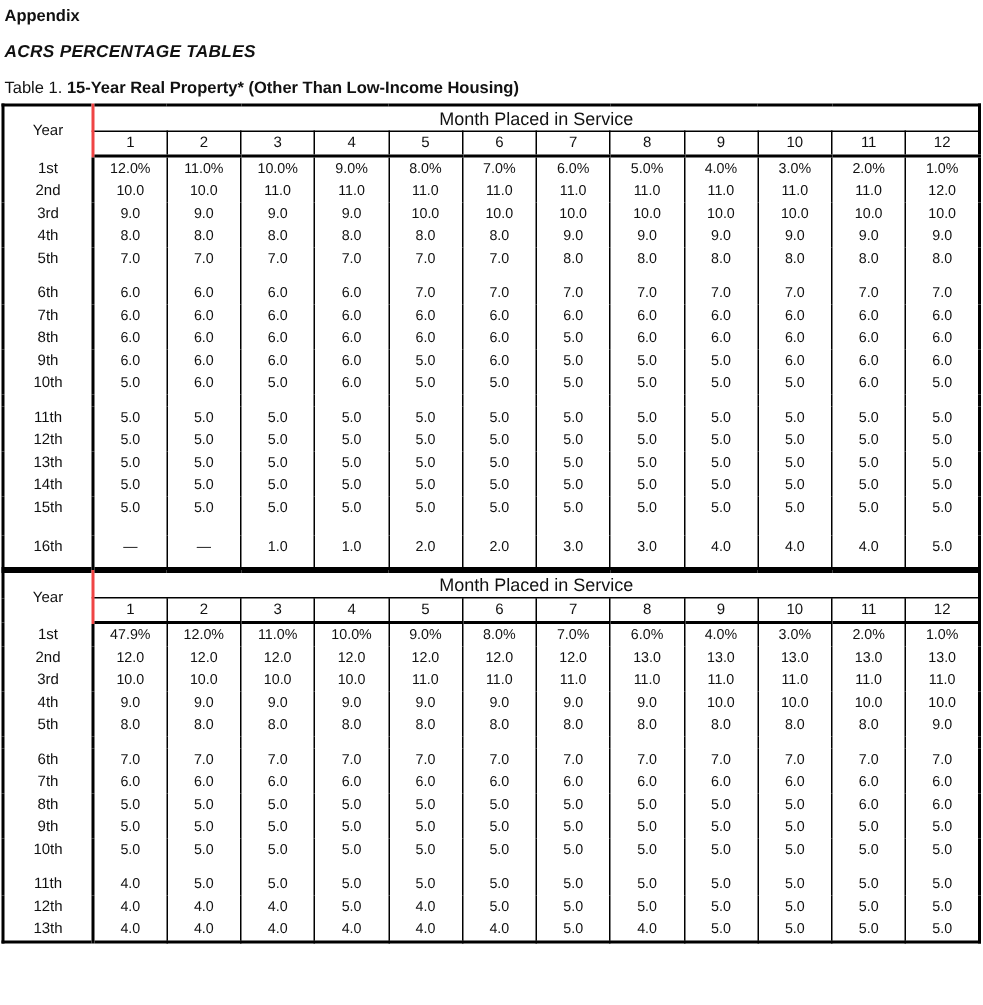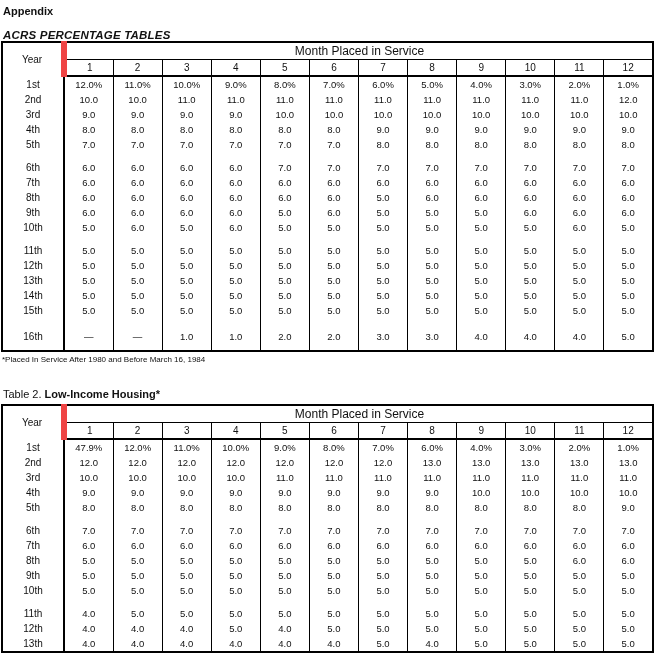--- a/index.html
+++ b/index.html
@@ -41,21 +41,21 @@
     border-collapse: collapse;
     table-layout: fixed;
     width: 653px;
     border: 2px solid #000;
   }
   table.acrs th {
     font-weight: normal;
   }
   .year-th {
     width: 56px;
-    border-right: 6px solid #ef4444;
+    border-right: 2px solid #ef4444;
     font-size: 10px;
     text-align: center;
   }
   .month-th {
     border-bottom: 1px solid #000;
     font-size: 12px;
     height: 13px;
     text-align: center;
   }
   .num-th {
@@ -84,20 +84,351 @@
     font-size: 8px;
     margin: 3px 0 0 1px;
     color: #111111;
   }
 </style>
 </head>
 <body>
 
 <div class="appendix-label">Appendix</div>
 <div class="main-heading">ACRS PERCENTAGE TABLES</div>
+
+<div class="table-block">
+  <div class="table-caption">
+    <span class="cap-label">Table 1.</span>
+    <span class="cap-title">15-Year Real Property* (Other Than Low-Income Housing)</span>
+  </div>
+  <table class="acrs">
+    <thead>
+      <tr>
+        <th rowspan="2" class="year-th">Year</th>
+        <th colspan="12" class="month-th">Month Placed in Service</th>
+      </tr>
+      <tr class="num-row">
+          <th class="num-th">1</th>
+          <th class="num-th">2</th>
+          <th class="num-th">3</th>
+          <th class="num-th">4</th>
+          <th class="num-th">5</th>
+          <th class="num-th">6</th>
+          <th class="num-th">7</th>
+          <th class="num-th">8</th>
+          <th class="num-th">9</th>
+          <th class="num-th">10</th>
+          <th class="num-th">11</th>
+          <th class="num-th">12</th>
+        </tr>
+    </thead>
+    <tbody>
+        <tr>
+          <td class="year-td">1st</td>
+          <td class="val-td">12.0%</td>
+          <td class="val-td">11.0%</td>
+          <td class="val-td">10.0%</td>
+          <td class="val-td">9.0%</td>
+          <td class="val-td">8.0%</td>
+          <td class="val-td">7.0%</td>
+          <td class="val-td">6.0%</td>
+          <td class="val-td">5.0%</td>
+          <td class="val-td">4.0%</td>
+          <td class="val-td">3.0%</td>
+          <td class="val-td">2.0%</td>
+          <td class="val-td">1.0%</td>
+        </tr>
+        <tr>
+          <td class="year-td">2nd</td>
+          <td class="val-td">10.0</td>
+          <td class="val-td">10.0</td>
+          <td class="val-td">11.0</td>
+          <td class="val-td">11.0</td>
+          <td class="val-td">11.0</td>
+          <td class="val-td">11.0</td>
+          <td class="val-td">11.0</td>
+          <td class="val-td">11.0</td>
+          <td class="val-td">11.0</td>
+          <td class="val-td">11.0</td>
+          <td class="val-td">11.0</td>
+          <td class="val-td">12.0</td>
+        </tr>
+        <tr>
+          <td class="year-td">3rd</td>
+          <td class="val-td">9.0</td>
+          <td class="val-td">9.0</td>
+          <td class="val-td">9.0</td>
+          <td class="val-td">9.0</td>
+          <td class="val-td">10.0</td>
+          <td class="val-td">10.0</td>
+          <td class="val-td">10.0</td>
+          <td class="val-td">10.0</td>
+          <td class="val-td">10.0</td>
+          <td class="val-td">10.0</td>
+          <td class="val-td">10.0</td>
+          <td class="val-td">10.0</td>
+        </tr>
+        <tr>
+          <td class="year-td">4th</td>
+          <td class="val-td">8.0</td>
+          <td class="val-td">8.0</td>
+          <td class="val-td">8.0</td>
+          <td class="val-td">8.0</td>
+          <td class="val-td">8.0</td>
+          <td class="val-td">8.0</td>
+          <td class="val-td">9.0</td>
+          <td class="val-td">9.0</td>
+          <td class="val-td">9.0</td>
+          <td class="val-td">9.0</td>
+          <td class="val-td">9.0</td>
+          <td class="val-td">9.0</td>
+        </tr>
+        <tr>
+          <td class="year-td">5th</td>
+          <td class="val-td">7.0</td>
+          <td class="val-td">7.0</td>
+          <td class="val-td">7.0</td>
+          <td class="val-td">7.0</td>
+          <td class="val-td">7.0</td>
+          <td class="val-td">7.0</td>
+          <td class="val-td">8.0</td>
+          <td class="val-td">8.0</td>
+          <td class="val-td">8.0</td>
+          <td class="val-td">8.0</td>
+          <td class="val-td">8.0</td>
+          <td class="val-td">8.0</td>
+        </tr>
+        <tr class="spacer">
+          <td class="year-td"></td>
+          <td class="val-td"></td>
+          <td class="val-td"></td>
+          <td class="val-td"></td>
+          <td class="val-td"></td>
+          <td class="val-td"></td>
+          <td class="val-td"></td>
+          <td class="val-td"></td>
+          <td class="val-td"></td>
+          <td class="val-td"></td>
+          <td class="val-td"></td>
+          <td class="val-td"></td>
+          <td class="val-td"></td>
+        </tr>
+        <tr>
+          <td class="year-td">6th</td>
+          <td class="val-td">6.0</td>
+          <td class="val-td">6.0</td>
+          <td class="val-td">6.0</td>
+          <td class="val-td">6.0</td>
+          <td class="val-td">7.0</td>
+          <td class="val-td">7.0</td>
+          <td class="val-td">7.0</td>
+          <td class="val-td">7.0</td>
+          <td class="val-td">7.0</td>
+          <td class="val-td">7.0</td>
+          <td class="val-td">7.0</td>
+          <td class="val-td">7.0</td>
+        </tr>
+        <tr>
+          <td class="year-td">7th</td>
+          <td class="val-td">6.0</td>
+          <td class="val-td">6.0</td>
+          <td class="val-td">6.0</td>
+          <td class="val-td">6.0</td>
+          <td class="val-td">6.0</td>
+          <td class="val-td">6.0</td>
+          <td class="val-td">6.0</td>
+          <td class="val-td">6.0</td>
+          <td class="val-td">6.0</td>
+          <td class="val-td">6.0</td>
+          <td class="val-td">6.0</td>
+          <td class="val-td">6.0</td>
+        </tr>
+        <tr>
+          <td class="year-td">8th</td>
+          <td class="val-td">6.0</td>
+          <td class="val-td">6.0</td>
+          <td class="val-td">6.0</td>
+          <td class="val-td">6.0</td>
+          <td class="val-td">6.0</td>
+          <td class="val-td">6.0</td>
+          <td class="val-td">5.0</td>
+          <td class="val-td">6.0</td>
+          <td class="val-td">6.0</td>
+          <td class="val-td">6.0</td>
+          <td class="val-td">6.0</td>
+          <td class="val-td">6.0</td>
+        </tr>
+        <tr>
+          <td class="year-td">9th</td>
+          <td class="val-td">6.0</td>
+          <td class="val-td">6.0</td>
+          <td class="val-td">6.0</td>
+          <td class="val-td">6.0</td>
+          <td class="val-td">5.0</td>
+          <td class="val-td">6.0</td>
+          <td class="val-td">5.0</td>
+          <td class="val-td">5.0</td>
+          <td class="val-td">5.0</td>
+          <td class="val-td">6.0</td>
+          <td class="val-td">6.0</td>
+          <td class="val-td">6.0</td>
+        </tr>
+        <tr>
+          <td class="year-td">10th</td>
+          <td class="val-td">5.0</td>
+          <td class="val-td">6.0</td>
+          <td class="val-td">5.0</td>
+          <td class="val-td">6.0</td>
+          <td class="val-td">5.0</td>
+          <td class="val-td">5.0</td>
+          <td class="val-td">5.0</td>
+          <td class="val-td">5.0</td>
+          <td class="val-td">5.0</td>
+          <td class="val-td">5.0</td>
+          <td class="val-td">6.0</td>
+          <td class="val-td">5.0</td>
+        </tr>
+        <tr class="spacer">
+          <td class="year-td"></td>
+          <td class="val-td"></td>
+          <td class="val-td"></td>
+          <td class="val-td"></td>
+          <td class="val-td"></td>
+          <td class="val-td"></td>
+          <td class="val-td"></td>
+          <td class="val-td"></td>
+          <td class="val-td"></td>
+          <td class="val-td"></td>
+          <td class="val-td"></td>
+          <td class="val-td"></td>
+          <td class="val-td"></td>
+        </tr>
+        <tr>
+          <td class="year-td">11th</td>
+          <td class="val-td">5.0</td>
+          <td class="val-td">5.0</td>
+          <td class="val-td">5.0</td>
+          <td class="val-td">5.0</td>
+          <td class="val-td">5.0</td>
+          <td class="val-td">5.0</td>
+          <td class="val-td">5.0</td>
+          <td class="val-td">5.0</td>
+          <td class="val-td">5.0</td>
+          <td class="val-td">5.0</td>
+          <td class="val-td">5.0</td>
+          <td class="val-td">5.0</td>
+        </tr>
+        <tr>
+          <td class="year-td">12th</td>
+          <td class="val-td">5.0</td>
+          <td class="val-td">5.0</td>
+          <td class="val-td">5.0</td>
+          <td class="val-td">5.0</td>
+          <td class="val-td">5.0</td>
+          <td class="val-td">5.0</td>
+          <td class="val-td">5.0</td>
+          <td class="val-td">5.0</td>
+          <td class="val-td">5.0</td>
+          <td class="val-td">5.0</td>
+          <td class="val-td">5.0</td>
+          <td class="val-td">5.0</td>
+        </tr>
+        <tr>
+          <td class="year-td">13th</td>
+          <td class="val-td">5.0</td>
+          <td class="val-td">5.0</td>
+          <td class="val-td">5.0</td>
+          <td class="val-td">5.0</td>
+          <td class="val-td">5.0</td>
+          <td class="val-td">5.0</td>
+          <td class="val-td">5.0</td>
+          <td class="val-td">5.0</td>
+          <td class="val-td">5.0</td>
+          <td class="val-td">5.0</td>
+          <td class="val-td">5.0</td>
+          <td class="val-td">5.0</td>
+        </tr>
+        <tr>
+          <td class="year-td">14th</td>
+          <td class="val-td">5.0</td>
+          <td class="val-td">5.0</td>
+          <td class="val-td">5.0</td>
+          <td class="val-td">5.0</td>
+          <td class="val-td">5.0</td>
+          <td class="val-td">5.0</td>
+          <td class="val-td">5.0</td>
+          <td class="val-td">5.0</td>
+          <td class="val-td">5.0</td>
+          <td class="val-td">5.0</td>
+          <td class="val-td">5.0</td>
+          <td class="val-td">5.0</td>
+        </tr>
+        <tr>
+          <td class="year-td">15th</td>
+          <td class="val-td">5.0</td>
+          <td class="val-td">5.0</td>
+          <td class="val-td">5.0</td>
+          <td class="val-td">5.0</td>
+          <td class="val-td">5.0</td>
+          <td class="val-td">5.0</td>
+          <td class="val-td">5.0</td>
+          <td class="val-td">5.0</td>
+          <td class="val-td">5.0</td>
+          <td class="val-td">5.0</td>
+          <td class="val-td">5.0</td>
+          <td class="val-td">5.0</td>
+        </tr>
+        <tr class="spacer spacer-lg">
+          <td class="year-td"></td>
+          <td class="val-td"></td>
+          <td class="val-td"></td>
+          <td class="val-td"></td>
+          <td class="val-td"></td>
+          <td class="val-td"></td>
+          <td class="val-td"></td>
+          <td class="val-td"></td>
+          <td class="val-td"></td>
+          <td class="val-td"></td>
+          <td class="val-td"></td>
+          <td class="val-td"></td>
+          <td class="val-td"></td>
+        </tr>
+        <tr>
+          <td class="year-td">16th</td>
+          <td class="val-td">—</td>
+          <td class="val-td">—</td>
+          <td class="val-td">1.0</td>
+          <td class="val-td">1.0</td>
+          <td class="val-td">2.0</td>
+          <td class="val-td">2.0</td>
+          <td class="val-td">3.0</td>
+          <td class="val-td">3.0</td>
+          <td class="val-td">4.0</td>
+          <td class="val-td">4.0</td>
+          <td class="val-td">4.0</td>
+          <td class="val-td">5.0</td>
+        </tr>
+        <tr class="spacer-end">
+          <td class="year-td"></td>
+          <td class="val-td"></td>
+          <td class="val-td"></td>
+          <td class="val-td"></td>
+          <td class="val-td"></td>
+          <td class="val-td"></td>
+          <td class="val-td"></td>
+          <td class="val-td"></td>
+          <td class="val-td"></td>
+          <td class="val-td"></td>
+          <td class="val-td"></td>
+          <td class="val-td"></td>
+          <td class="val-td"></td>
+        </tr>
+      </tbody>
+  </table>
+</div>
 
 <div class="table-block">
   <table class="acrs">
     <thead>
       <tr>
         <th rowspan="2" class="year-th">Year</th>
         <th colspan="12" class="month-th">Month Placed in Service</th>
       </tr>
       <tr class="num-row">
           <th class="num-th">1</th>
@@ -110,352 +441,20 @@
           <th class="num-th">8</th>
           <th class="num-th">9</th>
           <th class="num-th">10</th>
           <th class="num-th">11</th>
           <th class="num-th">12</th>
         </tr>
     </thead>
     <tbody>
         <tr>
           <td class="year-td">1st</td>
-          <td class="val-td">12.0%</td>
-          <td class="val-td">11.0%</td>
-          <td class="val-td">10.0%</td>
-          <td class="val-td">9.0%</td>
-          <td class="val-td">8.0%</td>
-          <td class="val-td">7.0%</td>
-          <td class="val-td">6.0%</td>
-          <td class="val-td">5.0%</td>
-          <td class="val-td">4.0%</td>
-          <td class="val-td">3.0%</td>
-          <td class="val-td">2.0%</td>
-          <td class="val-td">1.0%</td>
-        </tr>
-        <tr>
-          <td class="year-td">2nd</td>
-          <td class="val-td">10.0</td>
-          <td class="val-td">10.0</td>
-          <td class="val-td">11.0</td>
-          <td class="val-td">11.0</td>
-          <td class="val-td">11.0</td>
-          <td class="val-td">11.0</td>
-          <td class="val-td">11.0</td>
-          <td class="val-td">11.0</td>
-          <td class="val-td">11.0</td>
-          <td class="val-td">11.0</td>
-          <td class="val-td">11.0</td>
-          <td class="val-td">12.0</td>
-        </tr>
-        <tr>
-          <td class="year-td">3rd</td>
-          <td class="val-td">9.0</td>
-          <td class="val-td">9.0</td>
-          <td class="val-td">9.0</td>
-          <td class="val-td">9.0</td>
-          <td class="val-td">10.0</td>
-          <td class="val-td">10.0</td>
-          <td class="val-td">10.0</td>
-          <td class="val-td">10.0</td>
-          <td class="val-td">10.0</td>
-          <td class="val-td">10.0</td>
-          <td class="val-td">10.0</td>
-          <td class="val-td">10.0</td>
-        </tr>
-        <tr>
-          <td class="year-td">4th</td>
-          <td class="val-td">8.0</td>
-          <td class="val-td">8.0</td>
-          <td class="val-td">8.0</td>
-          <td class="val-td">8.0</td>
-          <td class="val-td">8.0</td>
-          <td class="val-td">8.0</td>
-          <td class="val-td">9.0</td>
-          <td class="val-td">9.0</td>
-          <td class="val-td">9.0</td>
-          <td class="val-td">9.0</td>
-          <td class="val-td">9.0</td>
-          <td class="val-td">9.0</td>
-        </tr>
-        <tr>
-          <td class="year-td">5th</td>
-          <td class="val-td">7.0</td>
-          <td class="val-td">7.0</td>
-          <td class="val-td">7.0</td>
-          <td class="val-td">7.0</td>
-          <td class="val-td">7.0</td>
-          <td class="val-td">7.0</td>
-          <td class="val-td">8.0</td>
-          <td class="val-td">8.0</td>
-          <td class="val-td">8.0</td>
-          <td class="val-td">8.0</td>
-          <td class="val-td">8.0</td>
-          <td class="val-td">8.0</td>
-        </tr>
-        <tr class="spacer">
-          <td class="year-td"></td>
-          <td class="val-td"></td>
-          <td class="val-td"></td>
-          <td class="val-td"></td>
-          <td class="val-td"></td>
-          <td class="val-td"></td>
-          <td class="val-td"></td>
-          <td class="val-td"></td>
-          <td class="val-td"></td>
-          <td class="val-td"></td>
-          <td class="val-td"></td>
-          <td class="val-td"></td>
-          <td class="val-td"></td>
-        </tr>
-        <tr>
-          <td class="year-td">6th</td>
-          <td class="val-td">6.0</td>
-          <td class="val-td">6.0</td>
-          <td class="val-td">6.0</td>
-          <td class="val-td">6.0</td>
-          <td class="val-td">7.0</td>
-          <td class="val-td">7.0</td>
-          <td class="val-td">7.0</td>
-          <td class="val-td">7.0</td>
-          <td class="val-td">7.0</td>
-          <td class="val-td">7.0</td>
-          <td class="val-td">7.0</td>
-          <td class="val-td">7.0</td>
-        </tr>
-        <tr>
-          <td class="year-td">7th</td>
-          <td class="val-td">6.0</td>
-          <td class="val-td">6.0</td>
-          <td class="val-td">6.0</td>
-          <td class="val-td">6.0</td>
-          <td class="val-td">6.0</td>
-          <td class="val-td">6.0</td>
-          <td class="val-td">6.0</td>
-          <td class="val-td">6.0</td>
-          <td class="val-td">6.0</td>
-          <td class="val-td">6.0</td>
-          <td class="val-td">6.0</td>
-          <td class="val-td">6.0</td>
-        </tr>
-        <tr>
-          <td class="year-td">8th</td>
-          <td class="val-td">6.0</td>
-          <td class="val-td">6.0</td>
-          <td class="val-td">6.0</td>
-          <td class="val-td">6.0</td>
-          <td class="val-td">6.0</td>
-          <td class="val-td">6.0</td>
-          <td class="val-td">5.0</td>
-          <td class="val-td">6.0</td>
-          <td class="val-td">6.0</td>
-          <td class="val-td">6.0</td>
-          <td class="val-td">6.0</td>
-          <td class="val-td">6.0</td>
-        </tr>
-        <tr>
-          <td class="year-td">9th</td>
-          <td class="val-td">6.0</td>
-          <td class="val-td">6.0</td>
-          <td class="val-td">6.0</td>
-          <td class="val-td">6.0</td>
-          <td class="val-td">5.0</td>
-          <td class="val-td">6.0</td>
-          <td class="val-td">5.0</td>
-          <td class="val-td">5.0</td>
-          <td class="val-td">5.0</td>
-          <td class="val-td">6.0</td>
-          <td class="val-td">6.0</td>
-          <td class="val-td">6.0</td>
-        </tr>
-        <tr>
-          <td class="year-td">10th</td>
-          <td class="val-td">5.0</td>
-          <td class="val-td">6.0</td>
-          <td class="val-td">5.0</td>
-          <td class="val-td">6.0</td>
-          <td class="val-td">5.0</td>
-          <td class="val-td">5.0</td>
-          <td class="val-td">5.0</td>
-          <td class="val-td">5.0</td>
-          <td class="val-td">5.0</td>
-          <td class="val-td">5.0</td>
-          <td class="val-td">6.0</td>
-          <td class="val-td">5.0</td>
-        </tr>
-        <tr class="spacer">
-          <td class="year-td"></td>
-          <td class="val-td"></td>
-          <td class="val-td"></td>
-          <td class="val-td"></td>
-          <td class="val-td"></td>
-          <td class="val-td"></td>
-          <td class="val-td"></td>
-          <td class="val-td"></td>
-          <td class="val-td"></td>
-          <td class="val-td"></td>
-          <td class="val-td"></td>
-          <td class="val-td"></td>
-          <td class="val-td"></td>
-        </tr>
-        <tr>
-          <td class="year-td">11th</td>
-          <td class="val-td">5.0</td>
-          <td class="val-td">5.0</td>
-          <td class="val-td">5.0</td>
-          <td class="val-td">5.0</td>
-          <td class="val-td">5.0</td>
-          <td class="val-td">5.0</td>
-          <td class="val-td">5.0</td>
-          <td class="val-td">5.0</td>
-          <td class="val-td">5.0</td>
-          <td class="val-td">5.0</td>
-          <td class="val-td">5.0</td>
-          <td class="val-td">5.0</td>
-        </tr>
-        <tr>
-          <td class="year-td">12th</td>
-          <td class="val-td">5.0</td>
-          <td class="val-td">5.0</td>
-          <td class="val-td">5.0</td>
-          <td class="val-td">5.0</td>
-          <td class="val-td">5.0</td>
-          <td class="val-td">5.0</td>
-          <td class="val-td">5.0</td>
-          <td class="val-td">5.0</td>
-          <td class="val-td">5.0</td>
-          <td class="val-td">5.0</td>
-          <td class="val-td">5.0</td>
-          <td class="val-td">5.0</td>
-        </tr>
-        <tr>
-          <td class="year-td">13th</td>
-          <td class="val-td">5.0</td>
-          <td class="val-td">5.0</td>
-          <td class="val-td">5.0</td>
-          <td class="val-td">5.0</td>
-          <td class="val-td">5.0</td>
-          <td class="val-td">5.0</td>
-          <td class="val-td">5.0</td>
-          <td class="val-td">5.0</td>
-          <td class="val-td">5.0</td>
-          <td class="val-td">5.0</td>
-          <td class="val-td">5.0</td>
-          <td class="val-td">5.0</td>
-        </tr>
-        <tr>
-          <td class="year-td">14th</td>
-          <td class="val-td">5.0</td>
-          <td class="val-td">5.0</td>
-          <td class="val-td">5.0</td>
-          <td class="val-td">5.0</td>
-          <td class="val-td">5.0</td>
-          <td class="val-td">5.0</td>
-          <td class="val-td">5.0</td>
-          <td class="val-td">5.0</td>
-          <td class="val-td">5.0</td>
-          <td class="val-td">5.0</td>
-          <td class="val-td">5.0</td>
-          <td class="val-td">5.0</td>
-        </tr>
-        <tr>
-          <td class="year-td">15th</td>
-          <td class="val-td">5.0</td>
-          <td class="val-td">5.0</td>
-          <td class="val-td">5.0</td>
-          <td class="val-td">5.0</td>
-          <td class="val-td">5.0</td>
-          <td class="val-td">5.0</td>
-          <td class="val-td">5.0</td>
-          <td class="val-td">5.0</td>
-          <td class="val-td">5.0</td>
-          <td class="val-td">5.0</td>
-          <td class="val-td">5.0</td>
-          <td class="val-td">5.0</td>
-        </tr>
-        <tr class="spacer spacer-lg">
-          <td class="year-td"></td>
-          <td class="val-td"></td>
-          <td class="val-td"></td>
-          <td class="val-td"></td>
-          <td class="val-td"></td>
-          <td class="val-td"></td>
-          <td class="val-td"></td>
-          <td class="val-td"></td>
-          <td class="val-td"></td>
-          <td class="val-td"></td>
-          <td class="val-td"></td>
-          <td class="val-td"></td>
-          <td class="val-td"></td>
-        </tr>
-        <tr>
-          <td class="year-td">16th</td>
-          <td class="val-td">—</td>
-          <td class="val-td">—</td>
-          <td class="val-td">1.0</td>
-          <td class="val-td">1.0</td>
-          <td class="val-td">2.0</td>
-          <td class="val-td">2.0</td>
-          <td class="val-td">3.0</td>
-          <td class="val-td">3.0</td>
-          <td class="val-td">4.0</td>
-          <td class="val-td">4.0</td>
-          <td class="val-td">4.0</td>
-          <td class="val-td">5.0</td>
-        </tr>
-        <tr class="spacer-end">
-          <td class="year-td"></td>
-          <td class="val-td"></td>
-          <td class="val-td"></td>
-          <td class="val-td"></td>
-          <td class="val-td"></td>
-          <td class="val-td"></td>
-          <td class="val-td"></td>
-          <td class="val-td"></td>
-          <td class="val-td"></td>
-          <td class="val-td"></td>
-          <td class="val-td"></td>
-          <td class="val-td"></td>
-          <td class="val-td"></td>
-        </tr>
-      </tbody>
-  </table>
-  <div class="footnote">*Placed In Service After 1980 and Before March 16, 1984</div>
-</div>
-
-<div class="table-block">
-  <div class="table-caption tbl-2-caption">
-    <span class="cap-label">Table 2.</span>
-    <span class="cap-title">Low-Income Housing*</span>
-  </div>
-  <table class="acrs">
-    <thead>
-      <tr>
-        <th rowspan="2" class="year-th">Year</th>
-        <th colspan="12" class="month-th">Month Placed in Service</th>
-      </tr>
-      <tr class="num-row">
-          <th class="num-th">1</th>
-          <th class="num-th">2</th>
-          <th class="num-th">3</th>
-          <th class="num-th">4</th>
-          <th class="num-th">5</th>
-          <th class="num-th">6</th>
-          <th class="num-th">7</th>
-          <th class="num-th">8</th>
-          <th class="num-th">9</th>
-          <th class="num-th">10</th>
-          <th class="num-th">11</th>
-          <th class="num-th">12</th>
-        </tr>
-    </thead>
-    <tbody>
-        <tr>
-          <td class="year-td">1st</td>
           <td class="val-td">47.9%</td>
           <td class="val-td">12.0%</td>
           <td class="val-td">11.0%</td>
           <td class="val-td">10.0%</td>
           <td class="val-td">9.0%</td>
           <td class="val-td">8.0%</td>
           <td class="val-td">7.0%</td>
           <td class="val-td">6.0%</td>
           <td class="val-td">4.0%</td>
           <td class="val-td">3.0%</td>

